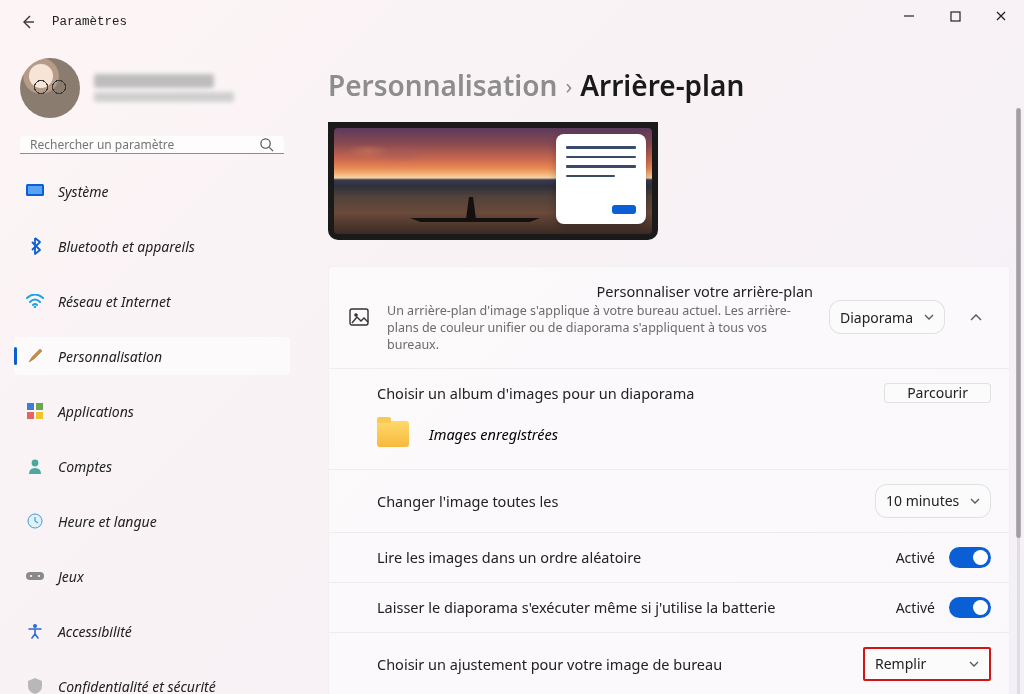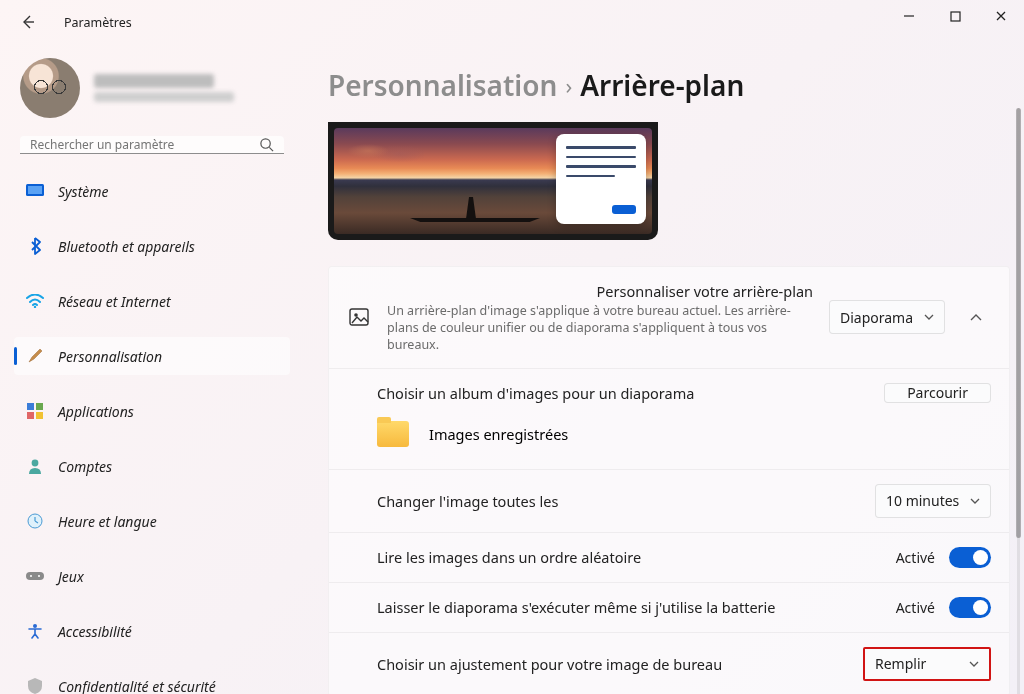--- a/index.html
+++ b/index.html
@@ -9,21 +9,21 @@
     overflow: hidden; position: relative;
   }
   .titlebar {
     height: 44px; display: flex; align-items: center;
     padding: 0 0 0 8px; position: relative;
   }
   .back-btn {
     width: 40px; height: 40px; display:flex; align-items:center; justify-content:center;
     font-size: 16px; color:#333;
   }
-  .title { font-size: 12.5px; color:#222; margin-left: 16px; }
+  .title { font-size: 12.5px; color:#222; margin-left: 4px; font-family: Liberation Mono, monospace; }
   .win-controls {
     position:absolute; right:0; top:0; display:flex;
   }
   .win-btn {
     width:46px; height:32px; display:flex; align-items:center; justify-content:center;
     color:#222;
   }
   .container { display:flex; height: calc(694px - 44px); }
   .sidebar { width: 300px; padding: 14px 10px 10px 14px; display:flex; flex-direction:column; }
   .user-row { display:flex; align-items:center; gap:14px; padding: 0 6px 18px 6px; }
@@ -120,21 +120,21 @@
   }
   .row:first-child { border-top:none; }
   .row-head { padding: 14px 18px; display:flex; align-items:center; gap:16px; }
   .row-icon { width:24px; display:flex; justify-content:center; color:#333; }
   .row-texts { flex:1; }
   .row-title { font-size:14.5px; color:#222;text-align:right; }
   .row-sub { font-size:12.5px; color:#6b6b6b; line-height:1.35; margin-top:2px;}
   .row-label { flex:1; font-size:14.5px; color:#222; }
   .dropdown {
     min-width:116px; height:34px; border:1px solid rgba(0,0,0,0.1);
-    background:#fbfbfc; border-radius:4px; display:flex; align-items:center;
+    background:#fbfbfc; border-radius:12px; display:flex; align-items:center;
     justify-content:space-between; padding:0 10px; font-size:14px; color:#222;
     gap:10px;
   }
   .dropdown.highlight { border:2.5px solid #d11414; border-radius:2px;text-align:right; }
   .btn-secondary {
     height:20px; padding:0 22px; border:1px solid rgba(0,0,0,0.1);
     background:#fbfbfc; border-radius:4px; display:flex; align-items:center;
     font-size:14px; color:#222;
   }
   .chev { width:30px; text-align:center; font-size:12px; color:#555; }
@@ -362,21 +362,21 @@
         </div>
       </div>
 
       <div class="row sub-indent">
         <div class="row-label">Choisir un album d'images pour un diaporama</div>
         <div class="btn-secondary">
           <span>Parcourir</span>
         </div>
       </div>
 
-      <div class="row sub-indent" style="border-top:none; padding-top:4px; padding-bottom:22px;">
+      <div class="row sub-indent" style="border-top:none; padding-top:4px; padding-bottom:22px;font-style:italic;">
         <div class="folder"></div>
         <div style="font-size:14.5px;">Images enregistrées</div>
       </div>
 
       <div class="row sub-indent">
         <div class="row-label">Changer l'image toutes les</div>
         <div class="dropdown">
           <span>10 minutes</span>
           <svg width="10" height="6" viewBox="0 0 10 6">
               <path d="M1 1 L5 5 L9 1" stroke="#555" stroke-width="1.3" fill="none"></path>

